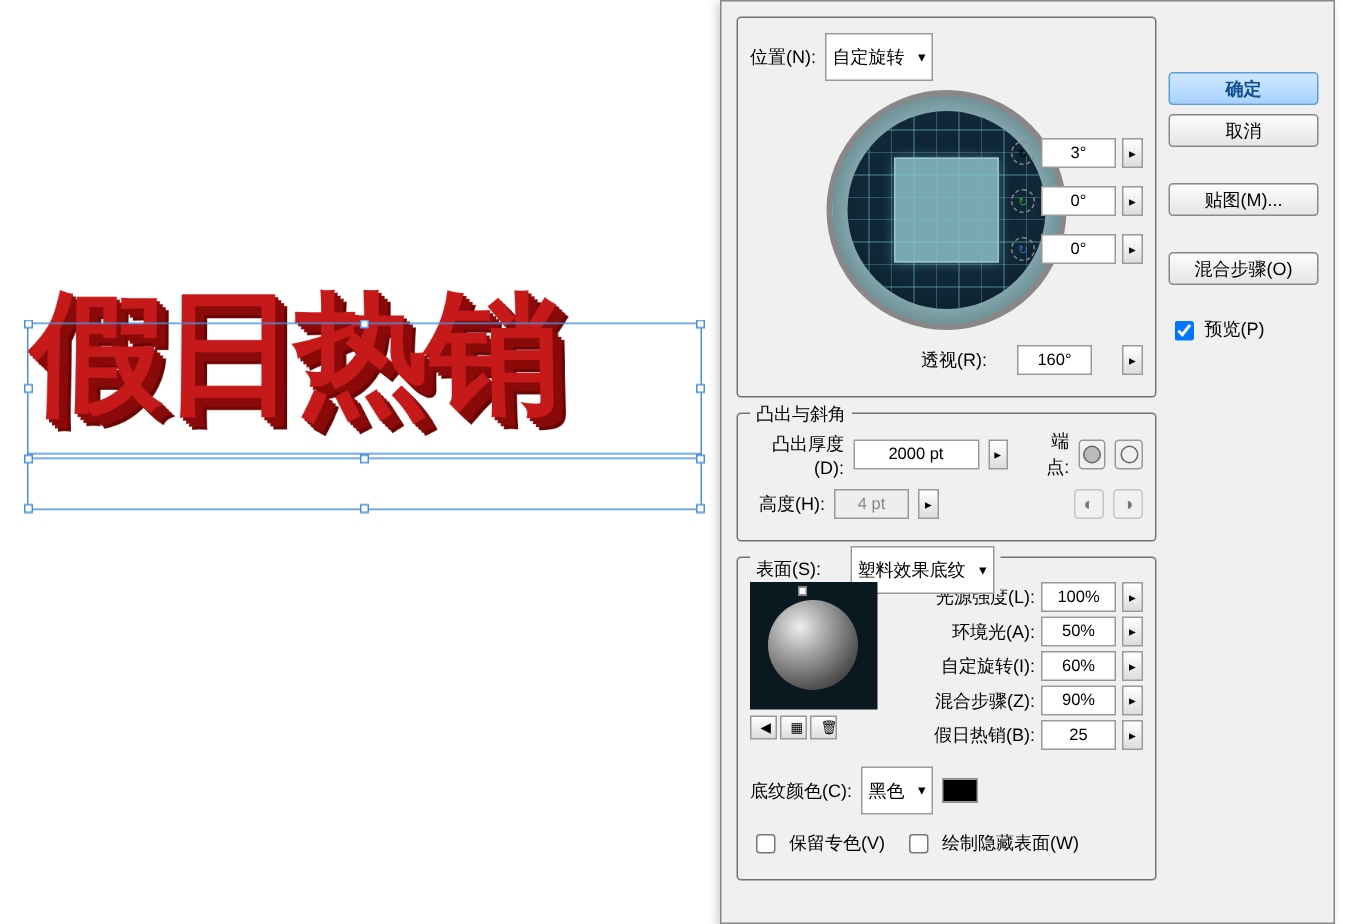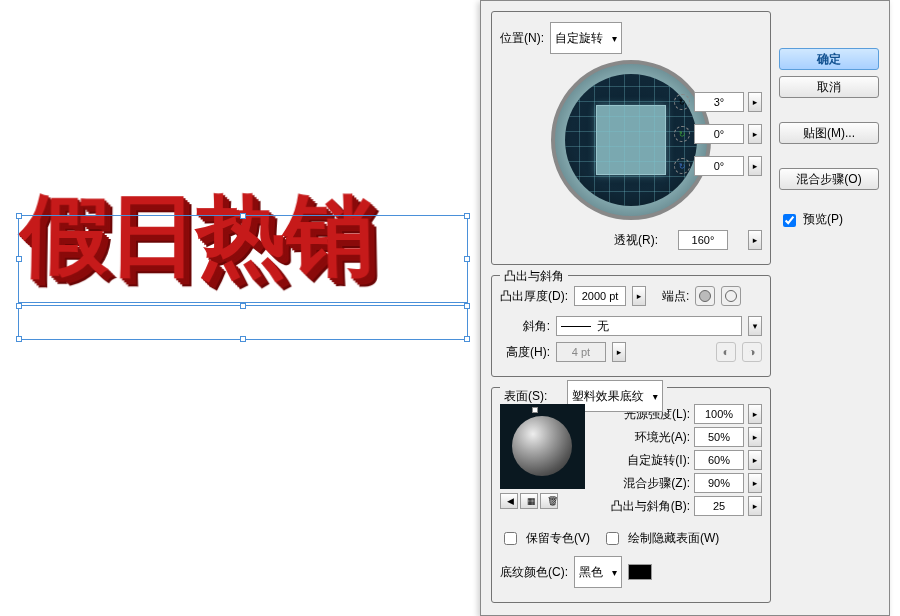--- a/index.html
+++ b/index.html
@@ -122,37 +122,29 @@
           <label>透视(R):</label>
           <input class="num-input" value="160°" style="">
           <span class="arrow-btn">▸</span>
         </div>
       </div>
 
       <div class="group">
         <span class="group-label">凸出与斜角</span>
         <div class="row">
           <label>凸出厚度(D):</label>
-          <input class="num-input" style="width: 52px;" value="2000 pt">
+          <input class="num-input" style="width: 84px;" value="2000 pt">
           <span class="arrow-btn">▸</span>
           <label style="margin-left:10px">端点:</label>
           <span class="cap-btn">
               <span class="cap-circle cap-filled"></span>
             </span>
           <span class="cap-btn">
               <span class="cap-circle"></span>
             </span>
-        </div>
-        <div class="row" style="margin-top:10px">
-          <label style="width:50px">斜角:</label>
-          <div class="bevel-select">
-            <span class="bevel-line"></span>
-            <span>无</span>
-          </div>
-          <span class="arrow-btn">▾</span>
         </div>
         <div class="row">
           <label style="width:50px">高度(H):</label>
           <input class="num-input" disabled="" style="background: rgb(238, 238, 238); color: rgb(136, 136, 136);" value="4 pt">
           <span class="arrow-btn">▸</span>
           <span style="flex:1"></span>
           <span class="cap-btn" style="opacity:0.5">◐</span>
           <span class="cap-btn" style="opacity:0.5">◑</span>
         </div>
       </div>
@@ -191,38 +183,38 @@
                 <label>自定旋转(I):</label>
                 <input class="num-input small-dropdown" value="60%" style="">
                 <span class="arrow-btn">▸</span>
               </div>
             <div class="light-row">
                 <label>混合步骤(Z):</label>
                 <input class="num-input small-dropdown" value="90%" style="">
                 <span class="arrow-btn">▸</span>
               </div>
             <div class="light-row">
-                <label>凸出与斜角(B):</label>
+                <label>假日热销(B):</label>
                 <input class="num-input small-dropdown" value="25" style="">
                 <span class="arrow-btn">▸</span>
               </div>
           </div>
+        </div>
+        <div class="row" style="margin-top:8px">
+          <label>底纹颜色(C):</label>
+          <div class="dropdown">
+              <span>黑色</span>
+            </div>
+          <span class="color-swatch"></span>
         </div>
         <div class="row" style="margin-top:10px">
           <input type="checkbox" style="">
           <label>保留专色(V)</label>
           <input type="checkbox" style="margin-left: 10px;">
           <label>绘制隐藏表面(W)</label>
-        </div>
-        <div class="row" style="margin-top:8px">
-          <label>底纹颜色(C):</label>
-          <div class="dropdown">
-              <span>黑色</span>
-            </div>
-          <span class="color-swatch"></span>
         </div>
       </div>
 
     </div>
 
     <div class="btn-col">
       <button class="btn btn-primary">确定</button>
       <button class="btn">取消</button>
       <button class="btn" style="margin-top:18px">贴图(M)...</button>
       <button class="btn" style="margin-top:18px">混合步骤(O)</button>

